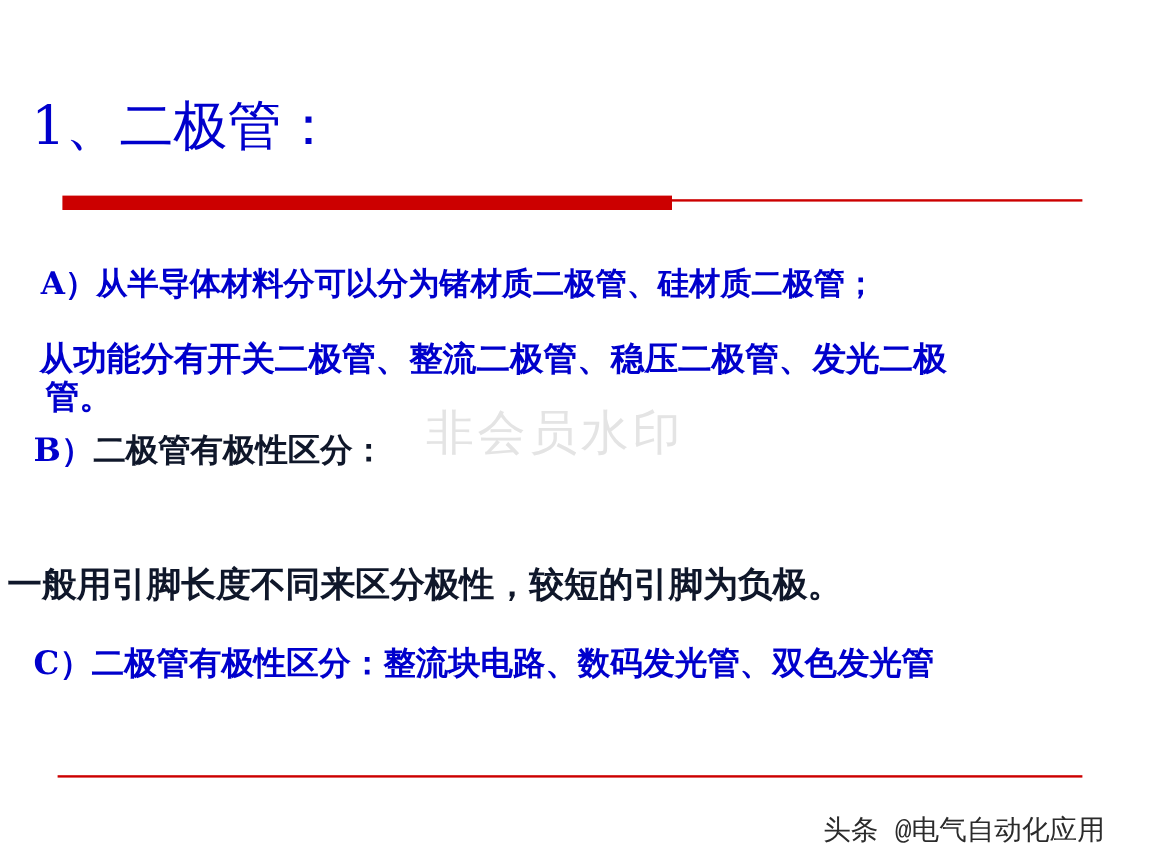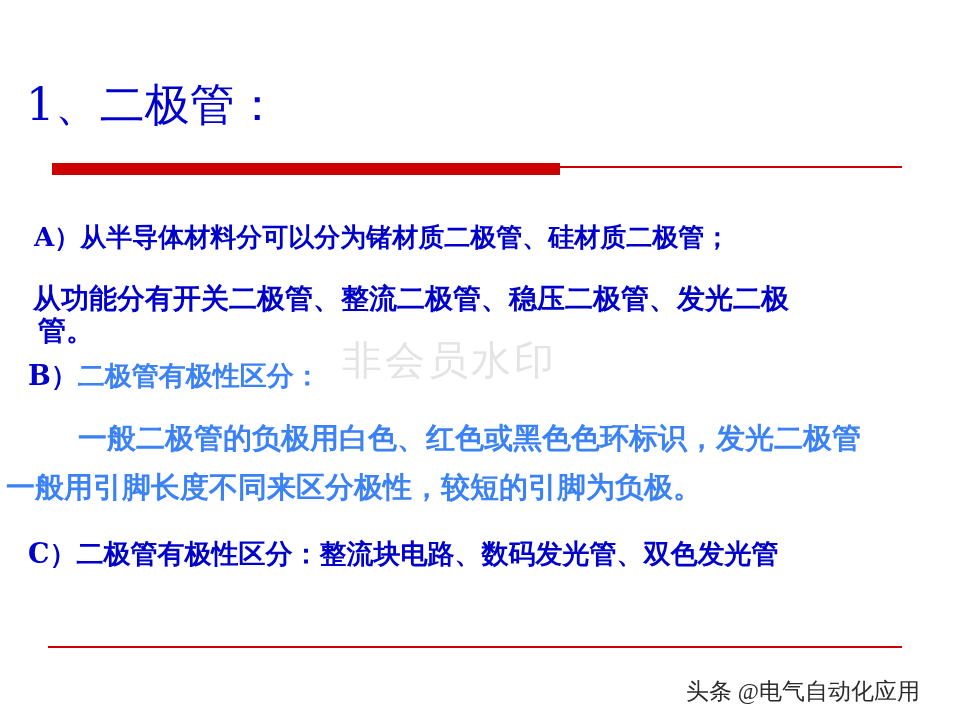--- a/index.html
+++ b/index.html
@@ -59,40 +59,40 @@
     left: 48px;
     top: 646px;
     width: 854px;
     height: 2px;
     background: #CC0000;
   }
 
   
   #watermark {
     position: absolute;
-    left: 342px;
+    left: 355px;
     top: 333px;
     font-family: "DejaVu Sans", "Liberation Sans", sans-serif;
     font-size: 40px;
     letter-spacing: 3px;
     color: #E4E4E4;
     user-select: none;
     pointer-events: none;
     white-space: nowrap;
   }
 
   
   .body-line {
     position: absolute;
     font-family: "DejaVu Serif", "Liberation Serif", serif;
     font-weight: bold;
     white-space: nowrap;
   }
   .blue  { color: #0000CC; }
-  .red   { color: #3b82f6; }
+  .red   { color: #0f172a; }
 
   #line-a {
     left: 34px;
     top: 220px;
     font-size: 26px;
     line-height: 34px;
   }
   #line-func-1 {
     left: 33px;
     top: 281px;
@@ -128,21 +128,21 @@
     top: 536px;
     font-size: 27px;
     line-height: 35px;
   }
 
   
   #footer-handle {
     position: absolute;
     left: 686px;
     top: 676px;
-    font-family: Liberation Serif, serif;
+    font-family: Liberation Mono, monospace;
     font-size: 23px;
     color: #2B2B2B;
     white-space: nowrap;
     text-shadow:
       -1px -1px 0 #ffffff,
        1px -1px 0 #ffffff,
       -1px  1px 0 #ffffff,
        1px  1px 0 #ffffff;
   }
 </style>
@@ -159,21 +159,20 @@
   <div id="watermark">非会员水印</div>
 
   <div id="line-func-1" class="body-line blue">从功能分有开关二极管、整流二极管、稳压二极管、发光二极</div>
 
   <div id="line-a" class="body-line"><span class="blue">A）</span><span class="blue">从半导体材料分可以分为锗材质二极管、硅材质二极管；</span></div>
 
   <div id="line-func-2" class="body-line blue">管。</div>
 
   <div id="line-b" class="body-line"><span class="blue">B）</span><span class="red">二极管有极性区分：</span></div>
 
-  <div id="line-detail-1" class="body-line red">一般二极管的负极用白色、红色或黑色色环标识，发光二极管</div>
 
   <div id="line-detail-2" class="body-line red">一般用引脚长度不同来区分极性，较短的引脚为负极。</div>
 
   <div id="line-c" class="body-line"><span class="blue">C）</span><span class="blue">二极管有极性区分：整流块电路、数码发光管、双色发光管</span></div>
 
   <div id="divider-bottom"></div>
 
   <div id="footer-handle">头条 @电气自动化应用</div>
 
 </div>

